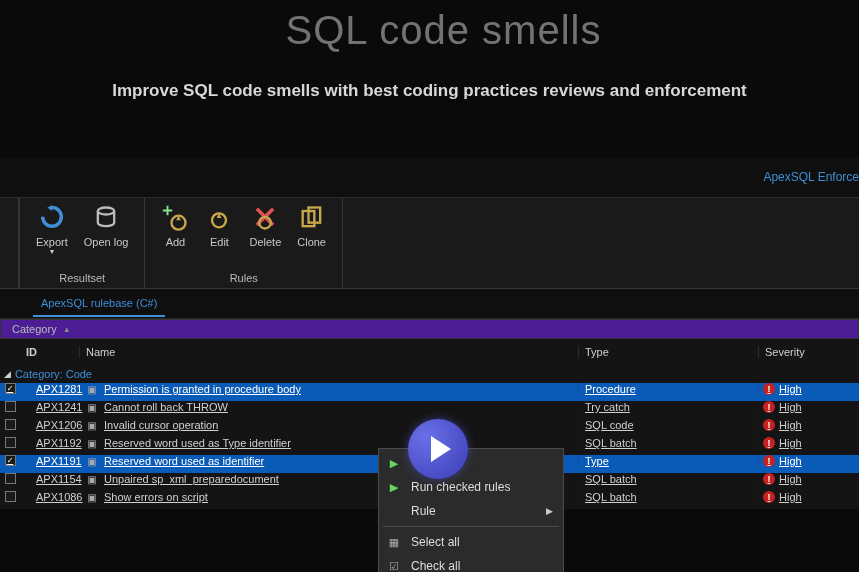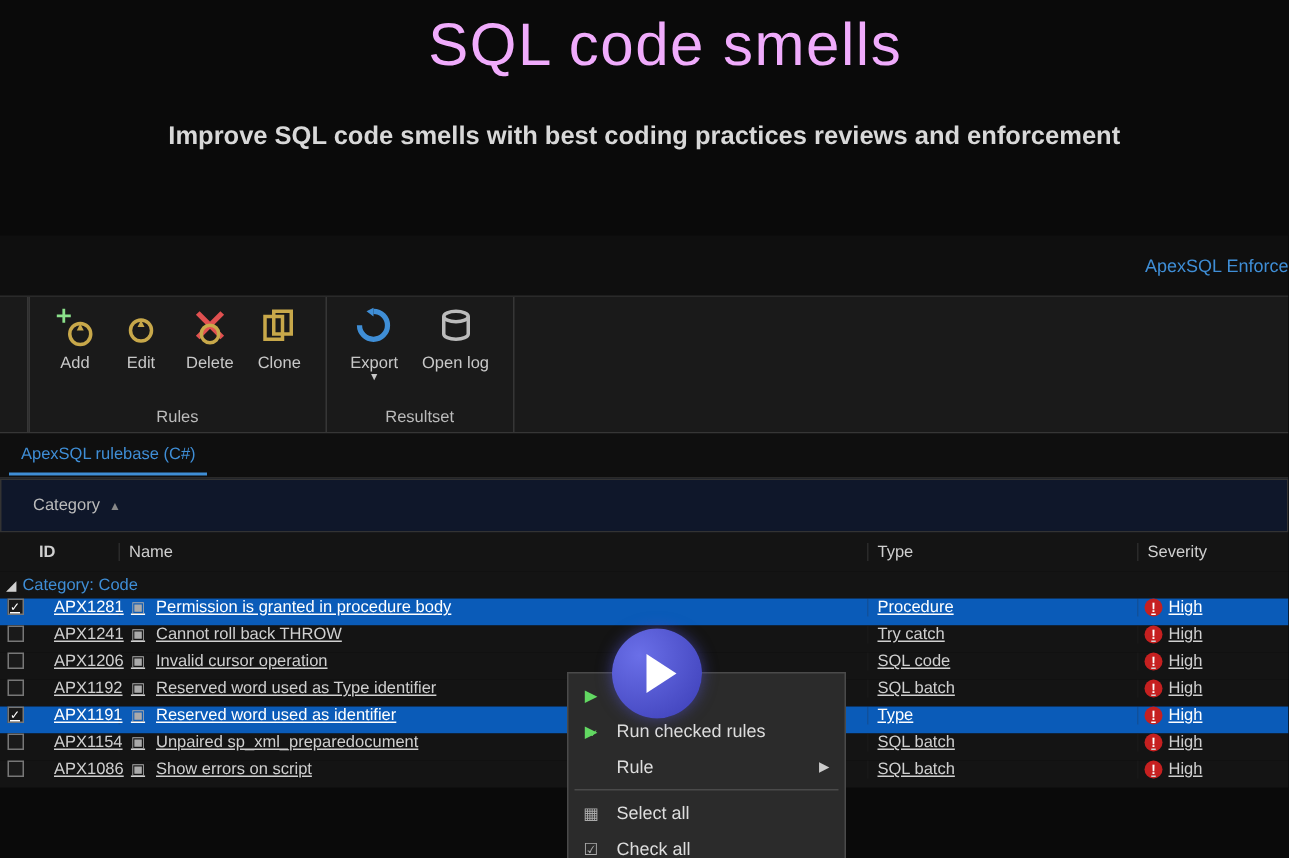--- a/index.html
+++ b/index.html
@@ -12,21 +12,21 @@
   overflow: hidden;
   position: relative;
 }
 .header-section {
   text-align: center;
   padding-top: 8px;
 }
 .title {
   font-size: 40px;
   font-weight: 300;
-  color: #f0abfc;
+  color: #737373;
   letter-spacing: 1px;
   padding-left: 28px;
 }
 .subtitle {
   font-size: 17px;
   font-weight: 600;
   color: #d8d8d8;
   margin-top: 28px;
 }
 .product-bar {
@@ -96,29 +96,30 @@
   align-items: center;
   padding: 0 6px;
   border-bottom: 1px solid #2a2a2a;
 }
 .tab {
   color: #3f8ed6;
   font-size: 11px;
   padding: 6px 8px;
   cursor: pointer;
   border-bottom: 2px solid #3f8ed6;
+  margin-left: 27px;
 }
 
 .group-strip {
-  height: 36px;
-  background: #0f172a;
+  height: 20px;
+  background: #4c1d95;
   border: 1px solid #333;
   display: flex;
   align-items: center;
-  padding: 0 21px;
+  padding: 0 11px;
   font-size: 11px;
   color: #bbb;
   gap: 6px;
 }
 .sort-arrow {
   font-size: 8px;
   color: #888;
 }
 
 .table-header {
@@ -278,20 +279,41 @@
 
 <div class="ribbon">
   <div class="ribbon-group first" style="width:20px; padding:0;">
     <div style="flex:1;border-right:1px solid #363636;"></div>
   </div>
 
   <div class="ribbon-group">
     <div class="ribbon-buttons">
       <div class="ribbon-btn">
         <svg class="ribbon-icon" viewBox="0 0 24 24">
+            <path d="M12 3 a8 8 0 1 1 -8 8" fill="none" stroke="#3f8ed6" stroke-width="3"></path>
+            <path d="M8 3 l4 -2 l0 5 z" fill="#3f8ed6"></path>
+          </svg>
+        <span>Export</span>
+        <span style="font-size:7px;">▼</span>
+      </div>
+      <div class="ribbon-btn">
+        <svg class="ribbon-icon" viewBox="0 0 24 24">
+            <ellipse cx="12" cy="6" rx="7" ry="3" fill="none" stroke="#bbb" stroke-width="2"></ellipse>
+            <path d="M5 6 v10 a7 3 0 0 0 14 0 V6" fill="none" stroke="#bbb" stroke-width="2"></path>
+          </svg>
+        <span>Open log</span>
+      </div>
+    </div>
+    <div class="ribbon-group-label">Resultset</div>
+  </div>
+
+  <div class="ribbon-group">
+    <div class="ribbon-buttons">
+      <div class="ribbon-btn">
+        <svg class="ribbon-icon" viewBox="0 0 24 24">
             <path fill="#8be08b" d="M10 2h4v8h8v4h-8v8h-4v-8H2v-4h8z" transform="scale(0.4) translate(2 2)"></path>
             <circle cx="15" cy="16" r="6" fill="none" stroke="#c8a84a" stroke-width="2"></circle>
             <path d="M15 10 l2 4 h-4 z" fill="#c8a84a"></path>
           </svg>
         <span>Add</span>
       </div>
       <div class="ribbon-btn">
         <svg class="ribbon-icon" viewBox="0 0 24 24">
             <circle cx="12" cy="14" r="6" fill="none" stroke="#c8a84a" stroke-width="2"></circle>
             <path d="M12 8 l2 4 h-4 z" fill="#c8a84a"></path>
@@ -309,41 +331,20 @@
         <svg class="ribbon-icon" viewBox="0 0 24 24">
             <rect x="4" y="6" width="10" height="13" fill="none" stroke="#c8a84a" stroke-width="2"></rect>
             <rect x="9" y="3" width="10" height="13" fill="none" stroke="#c8a84a" stroke-width="2"></rect>
           </svg>
         <span>Clone</span>
       </div>
     </div>
     <div class="ribbon-group-label">Rules</div>
   </div>
 
-  <div class="ribbon-group">
-    <div class="ribbon-buttons">
-      <div class="ribbon-btn">
-        <svg class="ribbon-icon" viewBox="0 0 24 24">
-            <path d="M12 3 a8 8 0 1 1 -8 8" fill="none" stroke="#3f8ed6" stroke-width="3"></path>
-            <path d="M8 3 l4 -2 l0 5 z" fill="#3f8ed6"></path>
-          </svg>
-        <span>Export</span>
-        <span style="font-size:7px;">▼</span>
-      </div>
-      <div class="ribbon-btn">
-        <svg class="ribbon-icon" viewBox="0 0 24 24">
-            <ellipse cx="12" cy="6" rx="7" ry="3" fill="none" stroke="#bbb" stroke-width="2"></ellipse>
-            <path d="M5 6 v10 a7 3 0 0 0 14 0 V6" fill="none" stroke="#bbb" stroke-width="2"></path>
-          </svg>
-        <span>Open log</span>
-      </div>
-    </div>
-    <div class="ribbon-group-label">Resultset</div>
-  </div>
-
 
   <div class="ribbon-group ribbon-spacer"></div>
 </div>
 
 <div class="tab-area">
   <div class="tab">ApexSQL rulebase (C#)</div>
 </div>
 
 <div class="group-strip">
   <span>Category</span>

